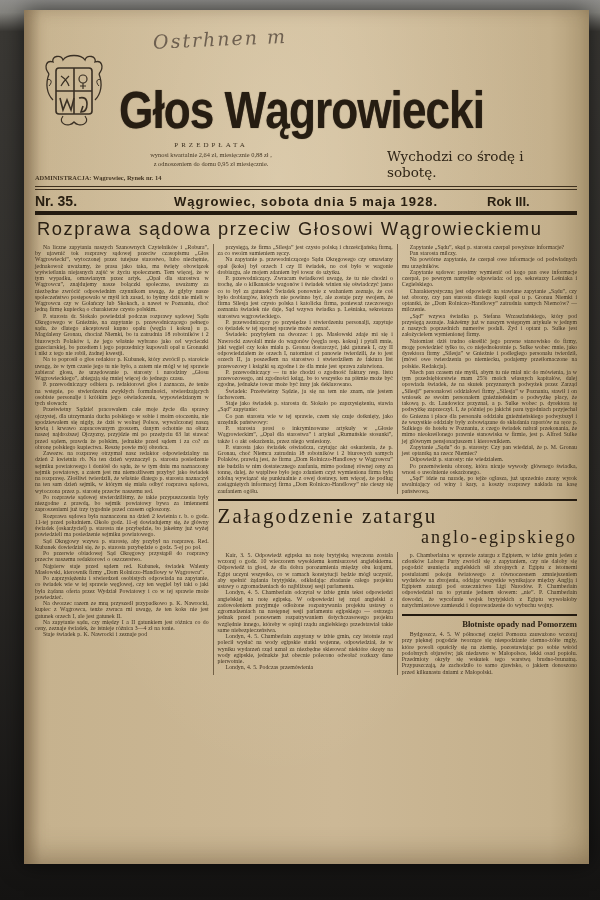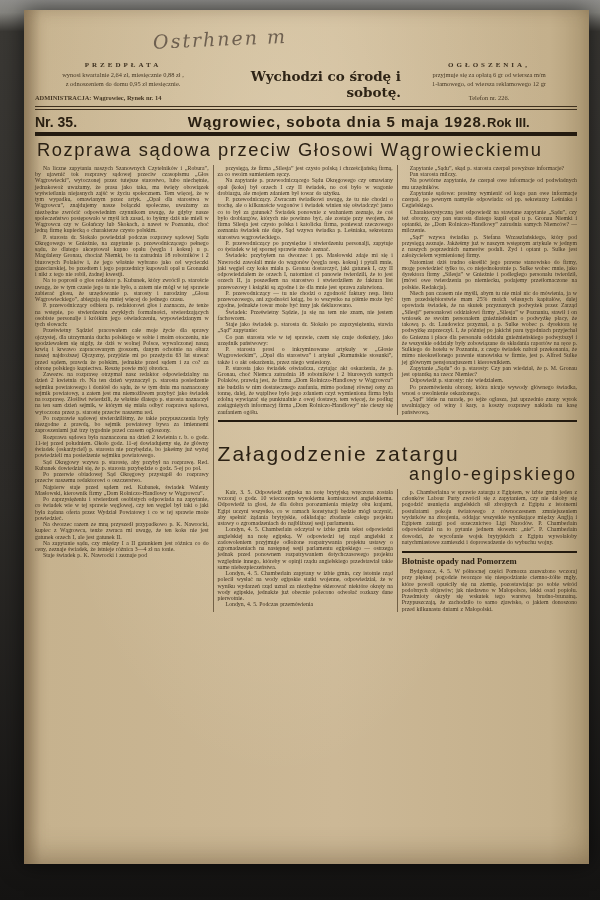--- a/index.html
+++ b/index.html
@@ -17,72 +17,87 @@
     font-family:"DejaVu Serif", serif;font-style:italic;font-size:19px;color:#6e6050;
     transform:rotate(-2.5deg);letter-spacing:2px;}
   .mast{display:flex;align-items:flex-end;gap:6px;margin-top:-4px;}
   .arms{flex:0 0 78px;display:flex;justify-content:center;}
   .title{flex:1;font-family:"Liberation Sans", sans-serif;font-weight:bold;
     font-size:46px;letter-spacing:-1px;color:#261d12;white-space:nowrap;
     transform:scaleX(.96) scaleY(1.12);transform-origin:left bottom;line-height:1;padding-bottom:2px;
     text-shadow:0 0 1px rgba(38,29,18,.7);}
   .inforow{display:flex;margin-top:2px;align-items:flex-start;}
   .infoblock{flex:1;font-size:6.4px;line-height:1.45;color:#453724;}
-  .infoblock .hd{text-align:center;letter-spacing:3px;font-size:7px;font-weight:bold;color:#3c2f1e;}
+  .infoblock .hd{text-align:center;letter-spacing:3px;font-size:7px;font-weight:normal;color:#3c2f1e;}
   .infoblock .ln{text-align:center;}
   .infoblock .adm{margin-top:4px;font-weight:bold;}
-  .schedule{flex:0 0 190px;align-self:flex-end;text-align:right;
-    font-family:"DejaVu Serif", serif;font-size:13.5px;font-weight:bold;color:#2e2416;padding-bottom:2px;}
+  .schedule{flex:0 0 190px;align-self:flex-end;text-align:left;
+    font-family:"DejaVu Serif", serif;font-size:13.5px;font-weight:normal;color:#2e2416;padding-bottom:2px;}
   .rule-dbl{border-top:1px solid #3d2f1d;border-bottom:1px solid #3d2f1d;height:2px;margin-top:4px;}
   .daterow{display:flex;align-items:baseline;font-family:"Liberation Sans", sans-serif;
     font-weight:bold;color:#2a2012;margin:3px 0 2px 0;}
   .daterow .nr{flex:0 0 90px;font-size:14px;}
-  .daterow .dl{flex:1;text-align:right;font-size:15px;letter-spacing:1px;}
+  .daterow .dl{flex:1;text-align:center;font-size:13px;letter-spacing:1px;}
   .daterow .rk{flex:0 0 90px;text-align:left;font-size:13px;}
   .rule-thick{height:4px;background:#241b10;margin-bottom:3px;}
   .headline1{font-family:"Liberation Sans", sans-serif;font-size:18.5px;letter-spacing:1.6px;
     color:#2b2114;text-align:left;margin:2px 0 4px 2px;white-space:nowrap;transform:scaleX(.99);transform-origin:left;}
   .cols{display:flex;align-items:stretch;}
   .vrule{width:1px;background:#4c3b24;opacity:.7;margin:0 4px;}
   .col{flex:1;min-width:0;}
   .para{margin:0;text-indent:8px;text-align:justify;font-size:5.8px;line-height:1.08;
     color:#3b2e1e;word-spacing:.4px;}
   .rightarea{flex:2.07;display:flex;flex-direction:column;min-width:0;}
   .subrow{display:flex;align-items:stretch;}
-  .headline2{border-top:2.5px solid #241b10;margin-top:5px;padding-top:20px;
-    font-family:Liberation Sans, sans-serif;color:#2b2114;margin-bottom:4px;}
+  .headline2{border-top:2.5px solid #241b10;margin-top:5px;padding-top:3px;
+    font-family:Liberation Serif, serif;color:#2b2114;margin-bottom:4px;}
   .headline2 .l1{font-size:21px;letter-spacing:2px;text-align:left;}
   .headline2 .l2{font-size:18px;letter-spacing:2px;text-align:right;margin-top:-2px;}
   .pom{margin-top:6px;border-top:2px solid #241b10;padding-top:3px;}
   .pom-hd{font-family:"Liberation Serif", serif;font-weight:bold;font-size:8.6px;
-    text-align:left;color:#2b2114;margin-bottom:2px;}
+    text-align:right;color:#2b2114;margin-bottom:2px;}
 </style>
 </head>
 <body>
 
 <div class="photo">
   <div class="paper">
 
     <div class="handwriting">Ostrhnen m</div>
 
+    <div class="mast">
+      <div class="arms">
+        <svg width="66" height="84" viewBox="0 0 66 84">
+          <g fill="none" stroke="#3a3024" stroke-width="1.6">
+            <path d="M8 20 C2 12 6 6 12 8 C10 2 20 0 22 6 C26 0 40 0 44 6 C46 0 56 2 54 8 C60 6 64 12 58 20" stroke-width="1.3"></path>
+            <path d="M8 20 C4 30 6 40 12 46 M58 20 C62 30 60 40 54 46" stroke-width="1.3"></path>
+            <path d="M6 26 C10 24 12 28 8 32 M60 26 C56 24 54 28 58 32" stroke-width="1"></path>
+            <rect x="15" y="14" width="36" height="46" rx="3"></rect>
+            <line x1="33" y1="14" x2="33" y2="60"></line>
+            <line x1="15" y1="37" x2="51" y2="37"></line>
+            <path d="M20 22 q6 4 8 10 M28 22 q-6 6 -8 10" stroke-width="1.2"></path>
+            <circle cx="42" cy="25" r="4" stroke-width="1.2"></circle>
+            <path d="M42 29 v6 M39 32 h6" stroke-width="1.2"></path>
+            <path d="M19 44 l3 12 l4 -10 l4 10 l3 -12" stroke-width="1.6"></path>
+            <path d="M38 44 q8 -2 8 6 q0 8 -6 8 l2 -6" stroke-width="1.6"></path>
+            <path d="M22 62 C16 70 28 74 33 68 C38 74 50 70 44 62" stroke-width="1.2"></path>
+          </g>
+        </svg>
+      </div>
+      <div class="title">Głos Wągrowiecki</div>
+    </div>
 
     <div class="inforow">
       <div class="infoblock">
         <div class="hd">PRZEDPŁATA</div>
         <div class="ln">wynosi kwartalnie 2,64 zł, miesięcznie 0,88 zł ,</div>
         <div class="ln">z odnoszeniem do domu 0,95 zł miesięcznie.</div>
         <div class="adm">ADMINISTRACJA: Wągrowiec, Rynek nr. 14</div>
       </div>
       <div class="schedule">Wychodzi co środę i sobotę.</div>
-      <div class="infoblock">
-        <div class="hd">OGŁOSZENIA,</div>
-        <div class="ln">przyjmuje się za opłatą 6 gr od wiersza m/m</div>
-        <div class="ln">1-łamowego, od wiersza reklamowego 12 gr</div>
-        <div class="ln" style="margin-top:4px">Telefon nr. 226.</div>
-      </div>
     </div>
 
     <div class="rule-dbl"></div>
 
     <div class="daterow">
       <div class="nr">Nr. 35.</div>
       <div class="dl">Wągrowiec, sobota dnia 5 maja 1928.</div>
       <div class="rk">Rok III.</div>
     </div>
 

